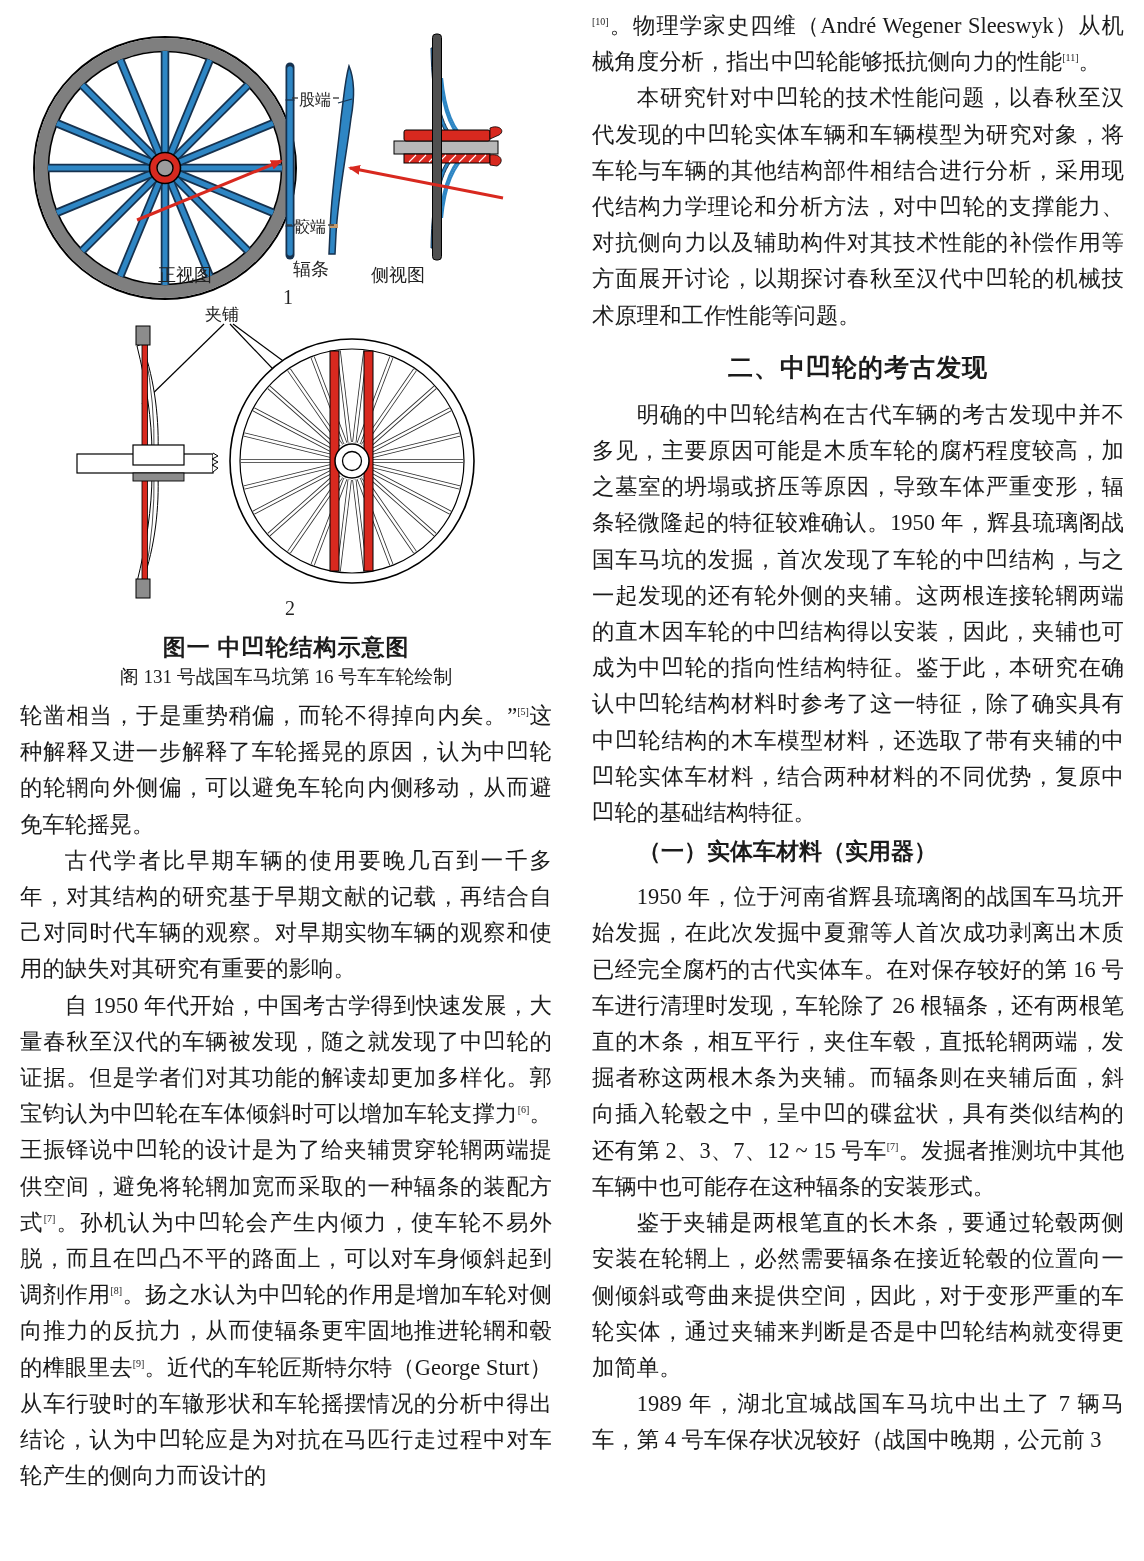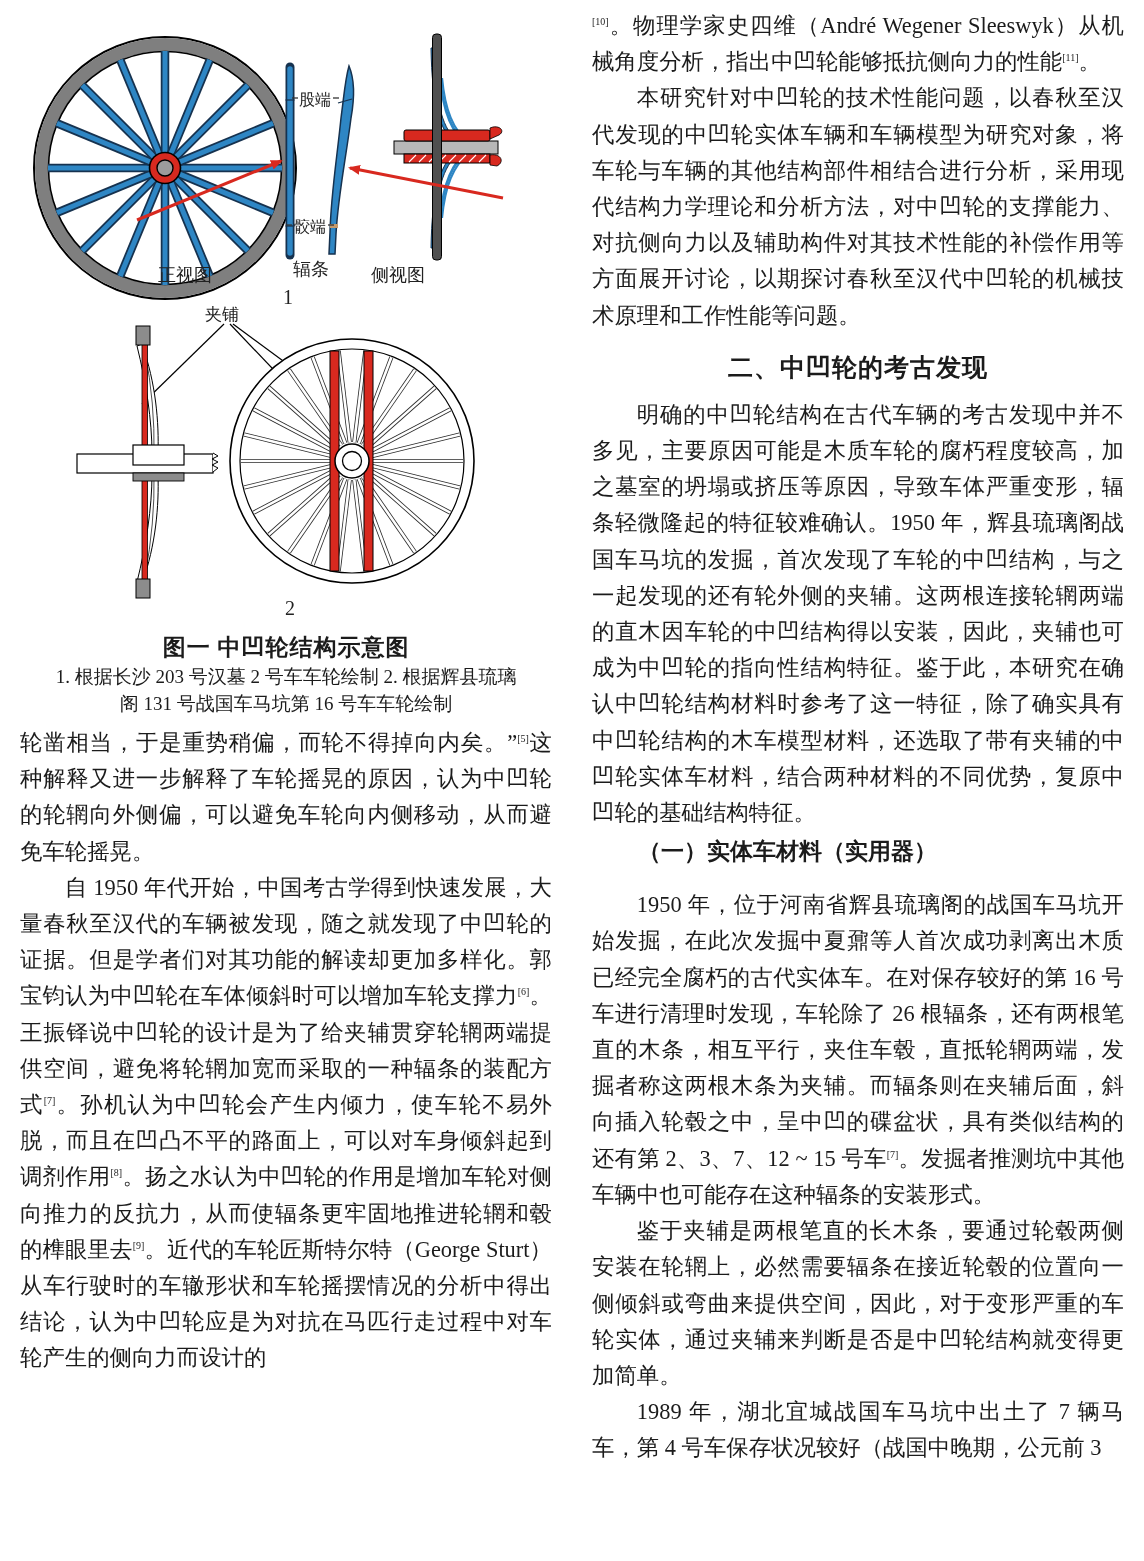--- a/index.html
+++ b/index.html
@@ -12,21 +12,21 @@
   .col-right{left:592px;}
   .body-p{margin:0;font-size:22.4px;line-height:36.2px;text-align:justify;}
   .body-p.indent{text-indent:2em;}
   .body-p sup{font-size:10px;line-height:0;vertical-align:super;}
   h2.section{
     font-family:"Liberation Sans","DejaVu Sans",sans-serif;font-weight:700;
     font-size:25px;text-align:center;margin:17px 0 13px;letter-spacing:1px;text-indent:0;
   }
   h3.subsection{
     font-family:"Liberation Sans","DejaVu Sans",sans-serif;font-weight:700;
-    font-size:23px;margin:5px 0 20px;text-indent:2em;
+    font-size:23px;margin:5px 0 12px;text-indent:2em;
   }
   figure.figure{margin:0 0 8px 0;padding:0;}
   .cap-title{text-align:center;font-weight:700;font-size:23px;margin-top:4px;letter-spacing:1px;}
   .cap-line{text-align:center;font-size:19px;line-height:27px;}
   svg text{font-family:"Liberation Serif","DejaVu Serif",serif;fill:#222;}
 </style>
 </head>
 <body>
 
 <div class="page">
@@ -223,26 +223,26 @@
           <rect x="310" y="343" width="9" height="220" fill="#D8291F" stroke="#000" stroke-width="1"></rect>
           <rect x="344" y="343" width="9" height="220" fill="#D8291F" stroke="#000" stroke-width="1"></rect>
           <circle cx="332" cy="453" r="17" fill="#ffffff" stroke="#000" stroke-width="1.5"></circle>
           <circle cx="332" cy="453" r="9.5" fill="#ffffff" stroke="#000" stroke-width="1.3"></circle>
         </g>
         <text x="270" y="607" font-size="20" text-anchor="middle">2</text>
       </svg>
 
       <figcaption>
         <div class="cap-title">图一  中凹轮结构示意图</div>
-        <div class="cap-line">1. 根据长沙 203 号汉墓 2 号车车轮绘制  2. 根据辉县琉璃</div>
         <div class="cap-line">阁 131 号战国车马坑第 16 号车车轮绘制</div>
       </figcaption>
     </figure>
 
     <p class="body-p">轮凿相当，于是重势稍偏，而轮不得掉向内矣。”<sup>[5]</sup>这种解释又进一步解释了车轮摇晃的原因，认为中凹轮的轮辋向外侧偏，可以避免车轮向内侧移动，从而避免车轮摇晃。</p>
+    <p class="body-p indent">古代学者比早期车辆的使用要晚几百到一千多年，对其结构的研究基于早期文献的记载，再结合自己对同时代车辆的观察。对早期实物车辆的观察和使用的缺失对其研究有重要的影响。</p>
     <p class="body-p indent">自 1950 年代开始，中国考古学得到快速发展，大量春秋至汉代的车辆被发现，随之就发现了中凹轮的证据。但是学者们对其功能的解读却更加多样化。郭宝钧认为中凹轮在车体倾斜时可以增加车轮支撑力<sup>[6]</sup>。王振铎说中凹轮的设计是为了给夹辅贯穿轮辋两端提供空间，避免将轮辋加宽而采取的一种辐条的装配方式<sup>[7]</sup>。孙机认为中凹轮会产生内倾力，使车轮不易外脱，而且在凹凸不平的路面上，可以对车身倾斜起到调剂作用<sup>[8]</sup>。扬之水认为中凹轮的作用是增加车轮对侧向推力的反抗力，从而使辐条更牢固地推进轮辋和毂的榫眼里去<sup>[9]</sup>。近代的车轮匠斯特尔特（George Sturt）从车行驶时的车辙形状和车轮摇摆情况的分析中得出结论，认为中凹轮应是为对抗在马匹行走过程中对车轮产生的侧向力而设计的</p>
   </div>
 
   <div class="col col-right">
     <p class="body-p"><sup>[10]</sup>。物理学家史四维（André Wegener Sleeswyk）从机械角度分析，指出中凹轮能够抵抗侧向力的性能<sup>[11]</sup>。</p>
     <p class="body-p indent">本研究针对中凹轮的技术性能问题，以春秋至汉代发现的中凹轮实体车辆和车辆模型为研究对象，将车轮与车辆的其他结构部件相结合进行分析，采用现代结构力学理论和分析方法，对中凹轮的支撑能力、对抗侧向力以及辅助构件对其技术性能的补偿作用等方面展开讨论，以期探讨春秋至汉代中凹轮的机械技术原理和工作性能等问题。</p>
 
     <h2 class="section">二、中凹轮的考古发现</h2>
 
     <p class="body-p indent">明确的中凹轮结构在古代车辆的考古发现中并不多见，主要原因可能是木质车轮的腐朽程度较高，加之墓室的坍塌或挤压等原因，导致车体严重变形，辐条轻微隆起的特征较难确认。1950 年，辉县琉璃阁战国车马坑的发掘，首次发现了车轮的中凹结构，与之一起发现的还有轮外侧的夹辅。这两根连接轮辋两端的直木因车轮的中凹结构得以安装，因此，夹辅也可成为中凹轮的指向性结构特征。鉴于此，本研究在确认中凹轮结构材料时参考了这一特征，除了确实具有中凹轮结构的木车模型材料，还选取了带有夹辅的中凹轮实体车材料，结合两种材料的不同优势，复原中凹轮的基础结构特征。</p>

